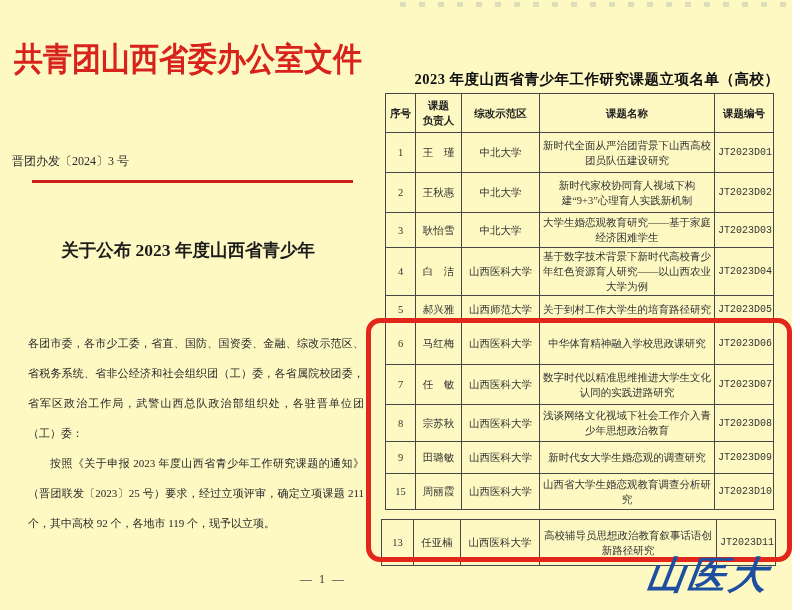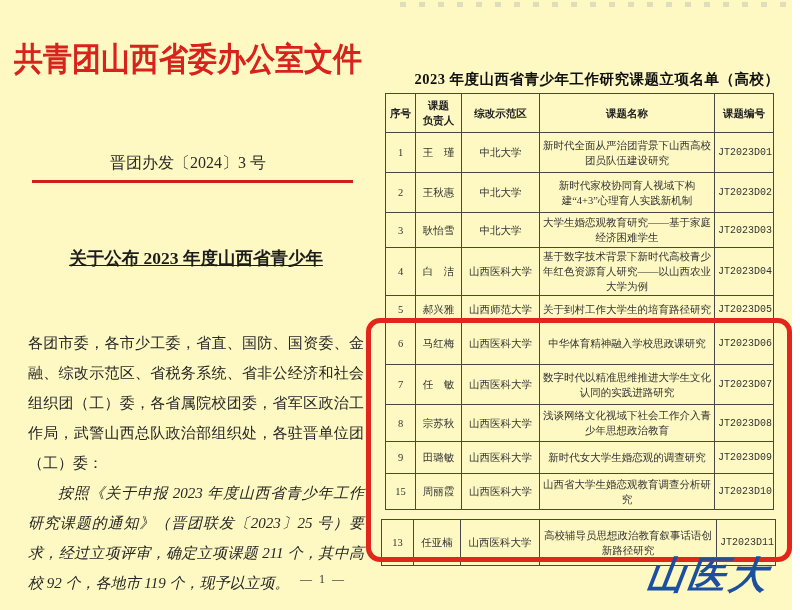--- a/index.html
+++ b/index.html
@@ -4,30 +4,30 @@
 <style>
   html,body{margin:0;padding:0;background:#ffffff;}
   .canvas{position:relative;width:792px;height:610px;background:#fef9c3;overflow:hidden;
           font-family:"Liberation Serif","DejaVu Serif",serif;color:#262626;}
 
   
   .page-left{position:absolute;left:0;top:0;width:375px;height:610px;}
   .red-head{position:absolute;left:12px;top:40px;width:352px;margin:0;text-align:center;
             font-size:29px;font-weight:bold;color:#d8231d;transform:scaleY(1.12);
             white-space:nowrap;letter-spacing:0px;}
-  .doc-no{position:absolute;left:12px;top:153px;width:352px;text-align:center;
-          font-size:16px;color:#2a2a2a;}
+  .doc-no{position:absolute;left:12px;top:153px;width:352px;
+          font-size:12px;color:#2a2a2a;}
   .red-rule{position:absolute;left:32px;top:180px;width:321px;height:3px;background:#cf2017;}
-  .notice-title{position:absolute;left:18px;top:234px;width:340px;margin:8px;text-align:center;
-                font-size:17.5px;font-weight:bold;color:#1c1c1c;line-height:33px;text-decoration:underline;}
+  .notice-title{position:absolute;left:18px;top:234px;width:340px;margin:0;text-align:center;
+                font-size:17.5px;font-weight:bold;color:#1c1c1c;line-height:33px;}
   .notice-title span{display:block;}
-  .body-text{position:absolute;left:28px;top:328px;width:336px;font-size:15px;
+  .body-text{position:absolute;left:28px;top:328px;width:336px;font-size:11px;
              line-height:30px;text-align:justify;color:#262626;}
   .body-text p{margin:0;}
-  .p2{text-indent:2em;font-style:italic;}
+  .p2{text-indent:2em;}
   .page-no{position:absolute;left:300px;top:572px;font-size:12px;color:#333;letter-spacing:2px;}
 
   
   .page-right{position:absolute;left:375px;top:0;width:425px;height:610px;}
   .artifact{position:absolute;left:25px;top:2px;width:390px;height:5px;opacity:.32;
             background:repeating-linear-gradient(90deg,#9aa2ad 0 6px,transparent 6px 19px);}
   .tbl-title{position:absolute;left:8px;top:52px;width:392px;margin:18px;text-align:center;
              font-size:14.5px;font-weight:bold;color:#101010;letter-spacing:.5px;}
   table{border-collapse:collapse;table-layout:fixed;}
   .main-tbl{position:absolute;left:10px;top:93px;width:388px;}
@@ -101,21 +101,21 @@
           <td>1</td>
           <td>王　瑾</td>
           <td>中北大学</td>
           <td>新时代全面从严治团背景下山西高校团员队伍建设研究</td>
           <td class="code">JT2023D01</td>
         </tr>
         <tr>
           <td>2</td>
           <td>王秋惠</td>
           <td>中北大学</td>
-          <td>新时代家校协同育人视域下构建“4+3”心理育人实践新机制</td>
+          <td>新时代家校协同育人视域下构建“9+3”心理育人实践新机制</td>
           <td class="code">JT2023D02</td>
         </tr>
         <tr>
           <td>3</td>
           <td>耿怡雪</td>
           <td>中北大学</td>
           <td>大学生婚恋观教育研究——基于家庭经济困难学生</td>
           <td class="code">JT2023D03</td>
         </tr>
         <tr>

